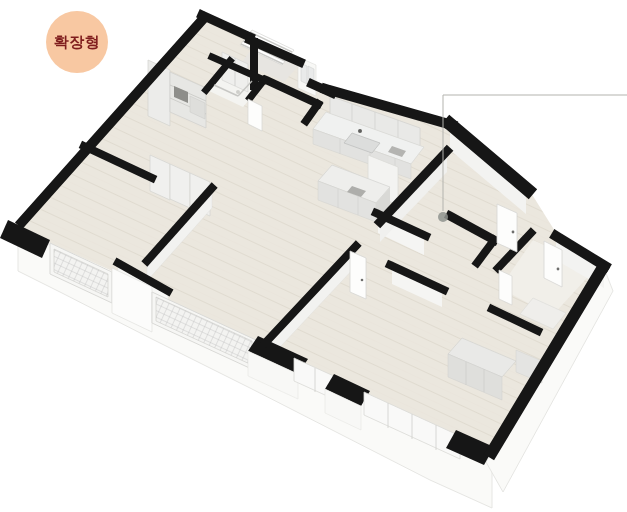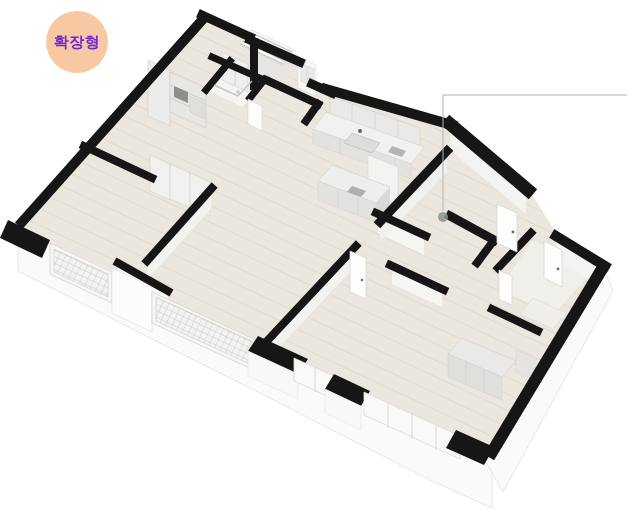--- a/index.html
+++ b/index.html
@@ -140,16 +140,16 @@
         <polygon points="350,251 366,258 366,299 350,292" fill="#fdfdfc" stroke="#d6d6d3" stroke-width="0.8"></polygon>
         <circle cx="362" cy="280" r="1.3" fill="#6e6e6c"></circle>
         <polygon points="248,99 262,106 262,131 248,124" fill="#fdfdfc" stroke="#d6d6d3" stroke-width="0.7"></polygon>
         <polygon points="499,270 512,276 512,305 499,299" fill="#fdfdfc" stroke="#d6d6d3" stroke-width="0.7"></polygon>
         <line x1="443" y1="95" x2="443" y2="211" fill="none" stroke="#b3b3ae" stroke-width="1"></line>
         <line x1="443" y1="95" x2="627" y2="95" fill="none" stroke="#b3b3ae" stroke-width="1"></line>
         <circle cx="443" cy="217" r="5" fill="#8f938e" opacity="0.85"></circle>
       </g>
   </svg>
 
-  <div class="badge" style="background: rgb(248, 200, 162); color: #6d28d9;">
+  <div class="badge" style="background: rgb(248, 200, 162); color: #7f1d1d;">
     <span>확장형</span>
   </div>
 </div>
 
 </body></html>

